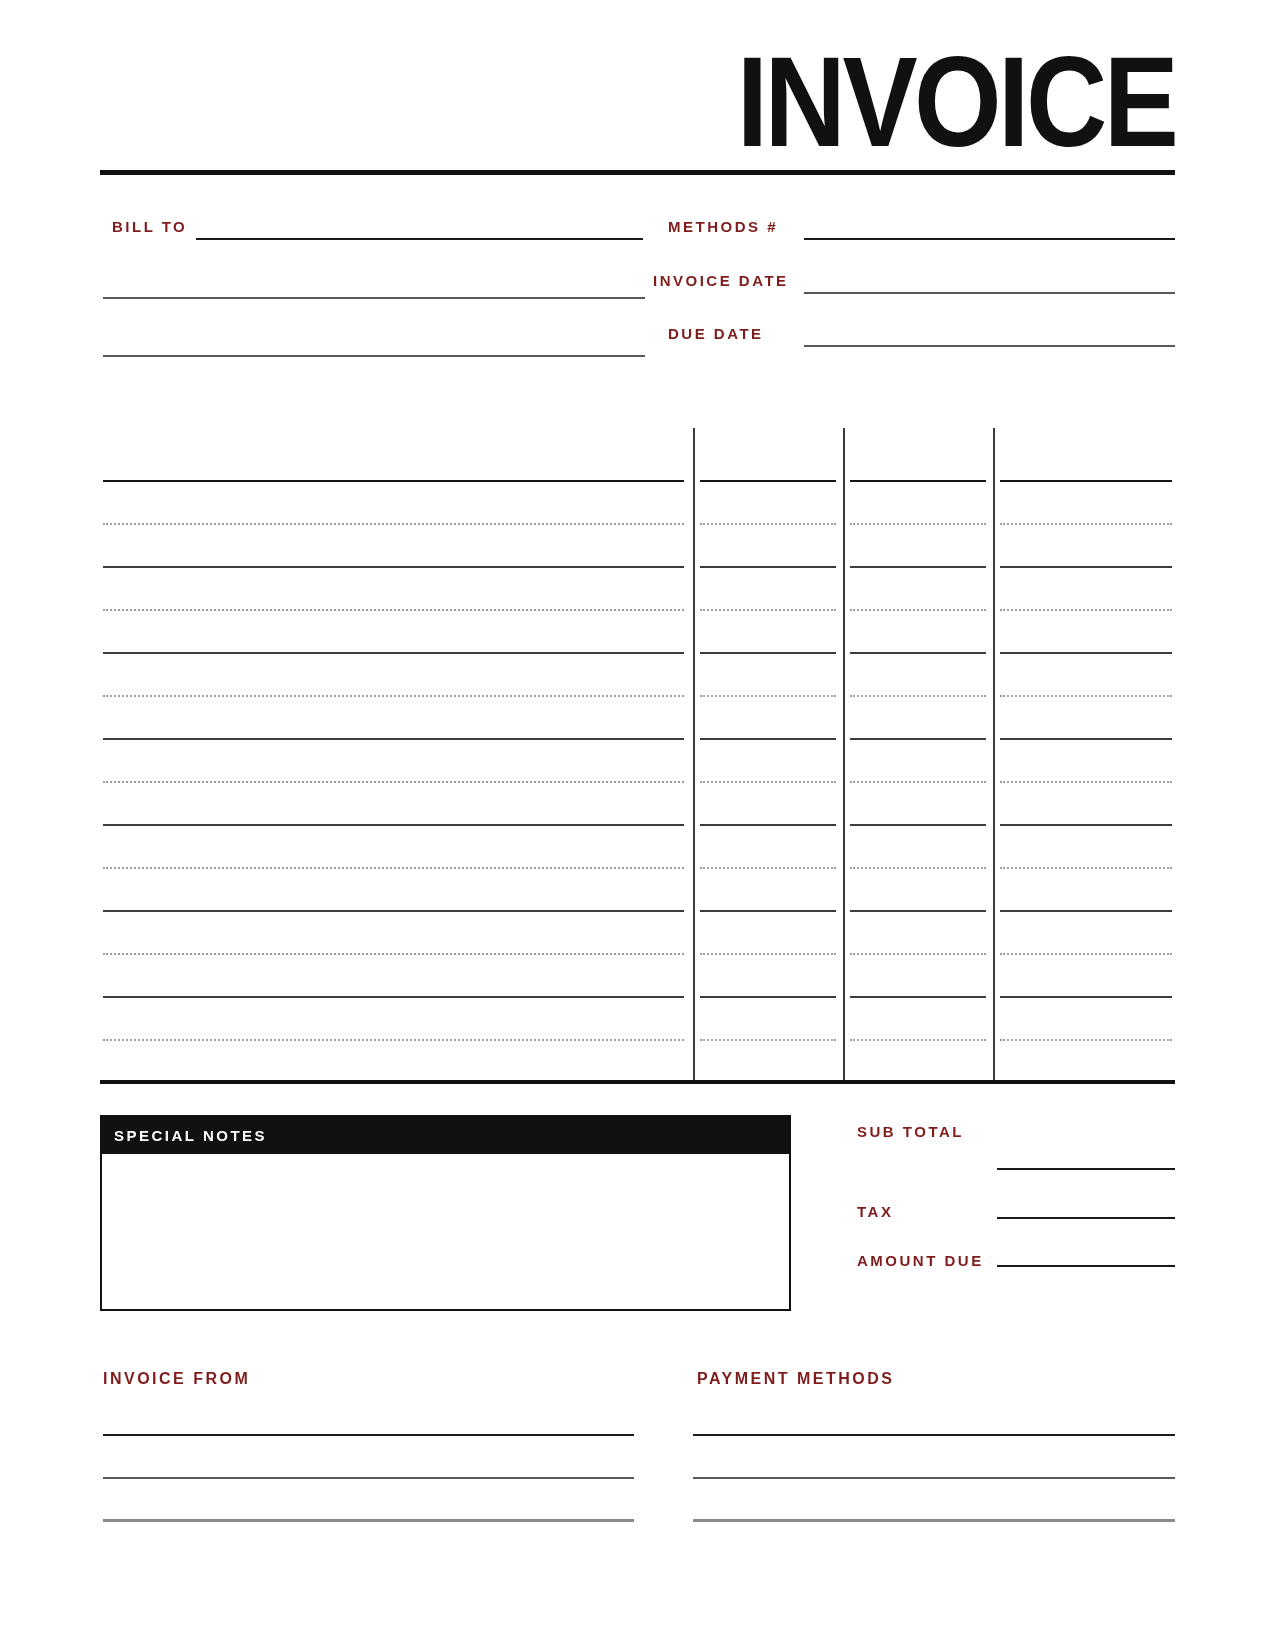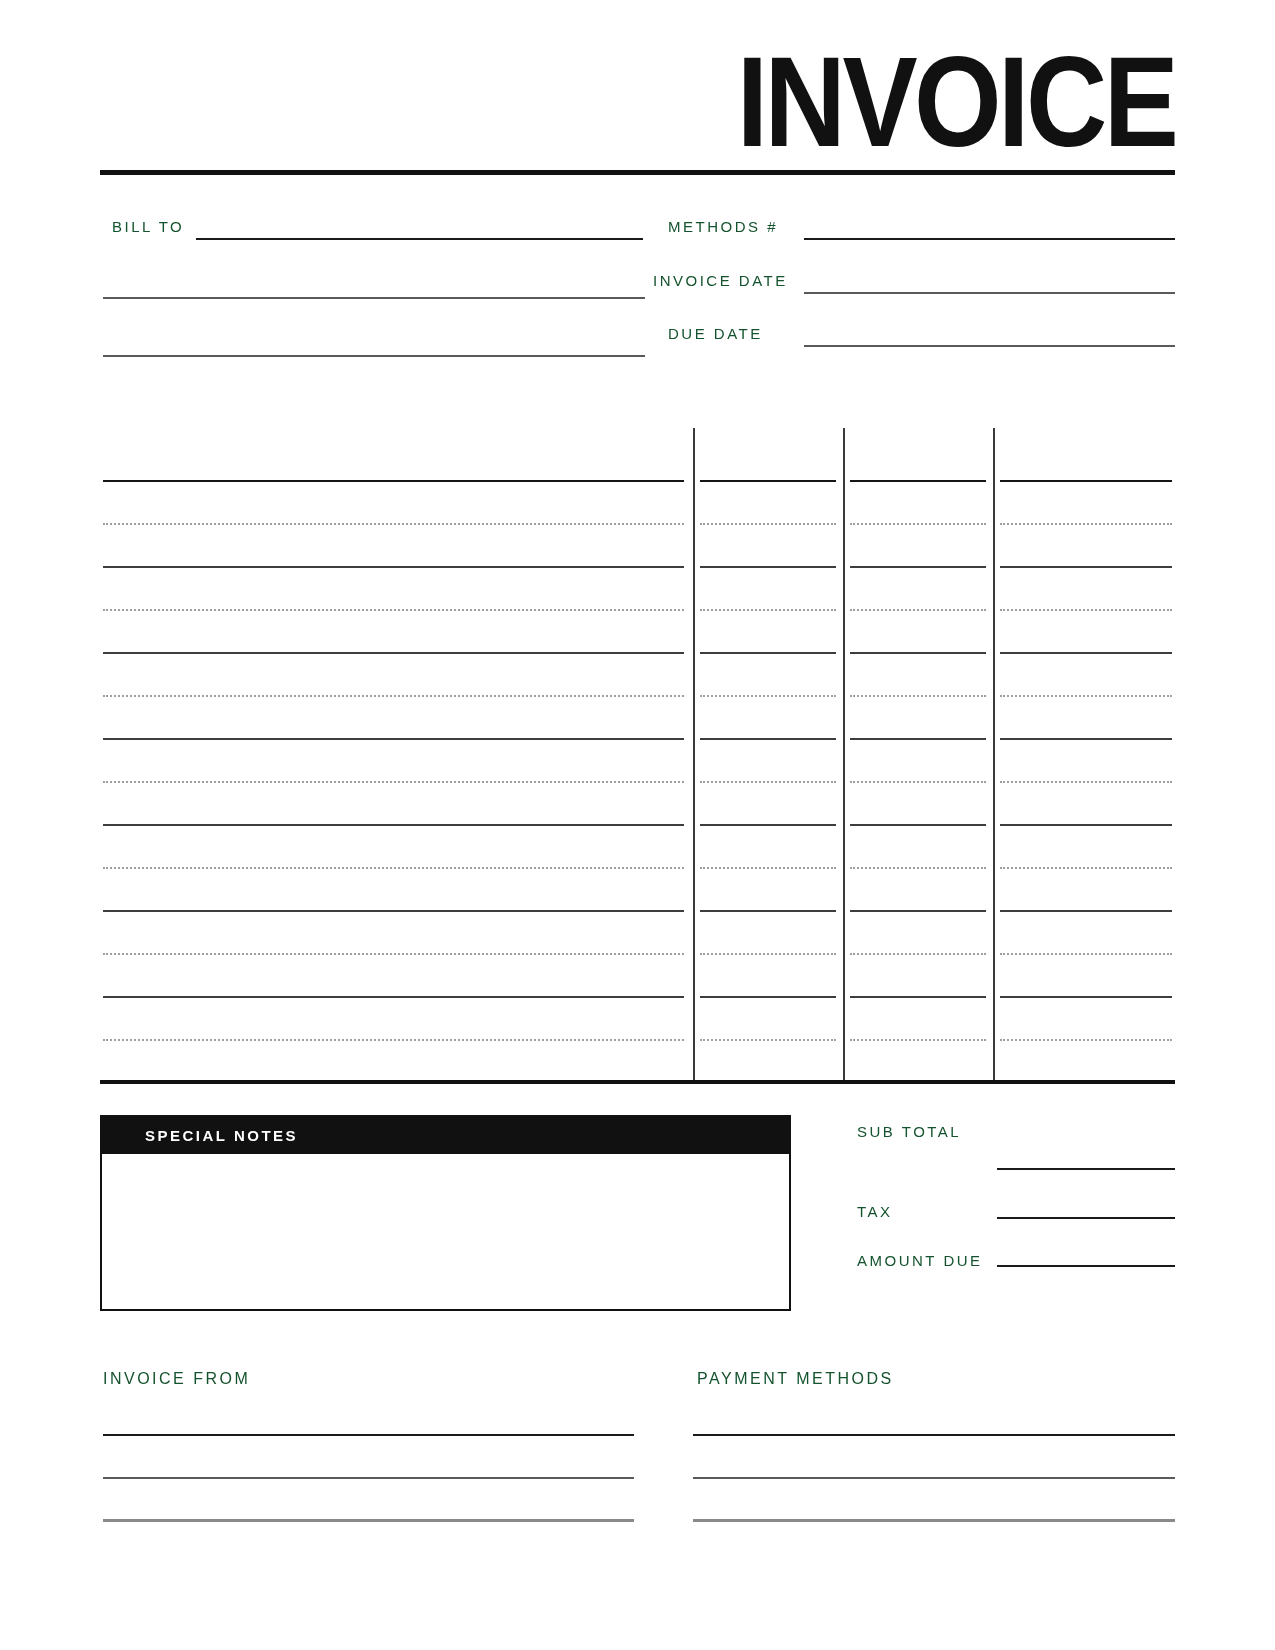--- a/index.html
+++ b/index.html
@@ -19,22 +19,22 @@
   
   .title{
     position:absolute;top:38px;right:100px;
     font-size:128px;font-weight:bold;line-height:1;letter-spacing:-4px;
     transform:scaleX(0.88);transform-origin:right center;
     color:var(--ink);white-space:nowrap;
   }
   .top-rule{position:absolute;left:100px;top:170px;width:1075px;height:5px;background:var(--ink);}
   
   .lbl{
-    position:absolute;font-size:15px;font-weight:normal;letter-spacing:2.5px;
-    color:#14532d;white-space:nowrap;line-height:19px;
+    position:absolute;font-size:15px;font-weight:bold;letter-spacing:2.5px;
+    color:#7f1d1d;white-space:nowrap;line-height:19px;
   }
   .lbl-lg{font-size:16px;}
   
   .fline{position:absolute;height:0;border-bottom:2px solid #1a1a1a;}
   .fline.gray{border-bottom-color:#5a5a5a;}
   .fline.gray2{border-bottom-color:#8a8a8a;border-bottom-width:3px;}
   
   .thead{
     position:absolute;left:100px;top:390px;width:1075px;height:38px;
     background:var(--bar-background);
@@ -52,21 +52,21 @@
   
   .notes-box{
     position:absolute;left:100px;top:1115px;width:691px;height:196px;
     border:2px solid var(--ink);box-sizing:border-box;background:var(--page-background);
   }
   .notes-bar{
     position:absolute;left:0;top:0;right:0;height:37px;background:var(--bar-background);
   }
   .notes-bar .lbl-white{
     position:absolute;left:12px;top:0;height:37px;line-height:37px;
-    color:var(--bar-text);font-size:15px;font-weight:bold;letter-spacing:2.5px;margin-left:31px;
+    color:var(--bar-text);font-size:15px;font-weight:bold;letter-spacing:2.5px;
   }
   .notes-area{position:absolute;left:0;top:37px;right:0;bottom:0;}
   
   .thankyou{
     position:absolute;left:0;top:1572px;width:1275px;text-align:center;
     font-family:"DejaVu Sans","Liberation Sans",sans-serif;
     font-size:44px;font-weight:200;letter-spacing:10px;color:#151515;line-height:1;
     white-space:nowrap;
   }
 </style>

